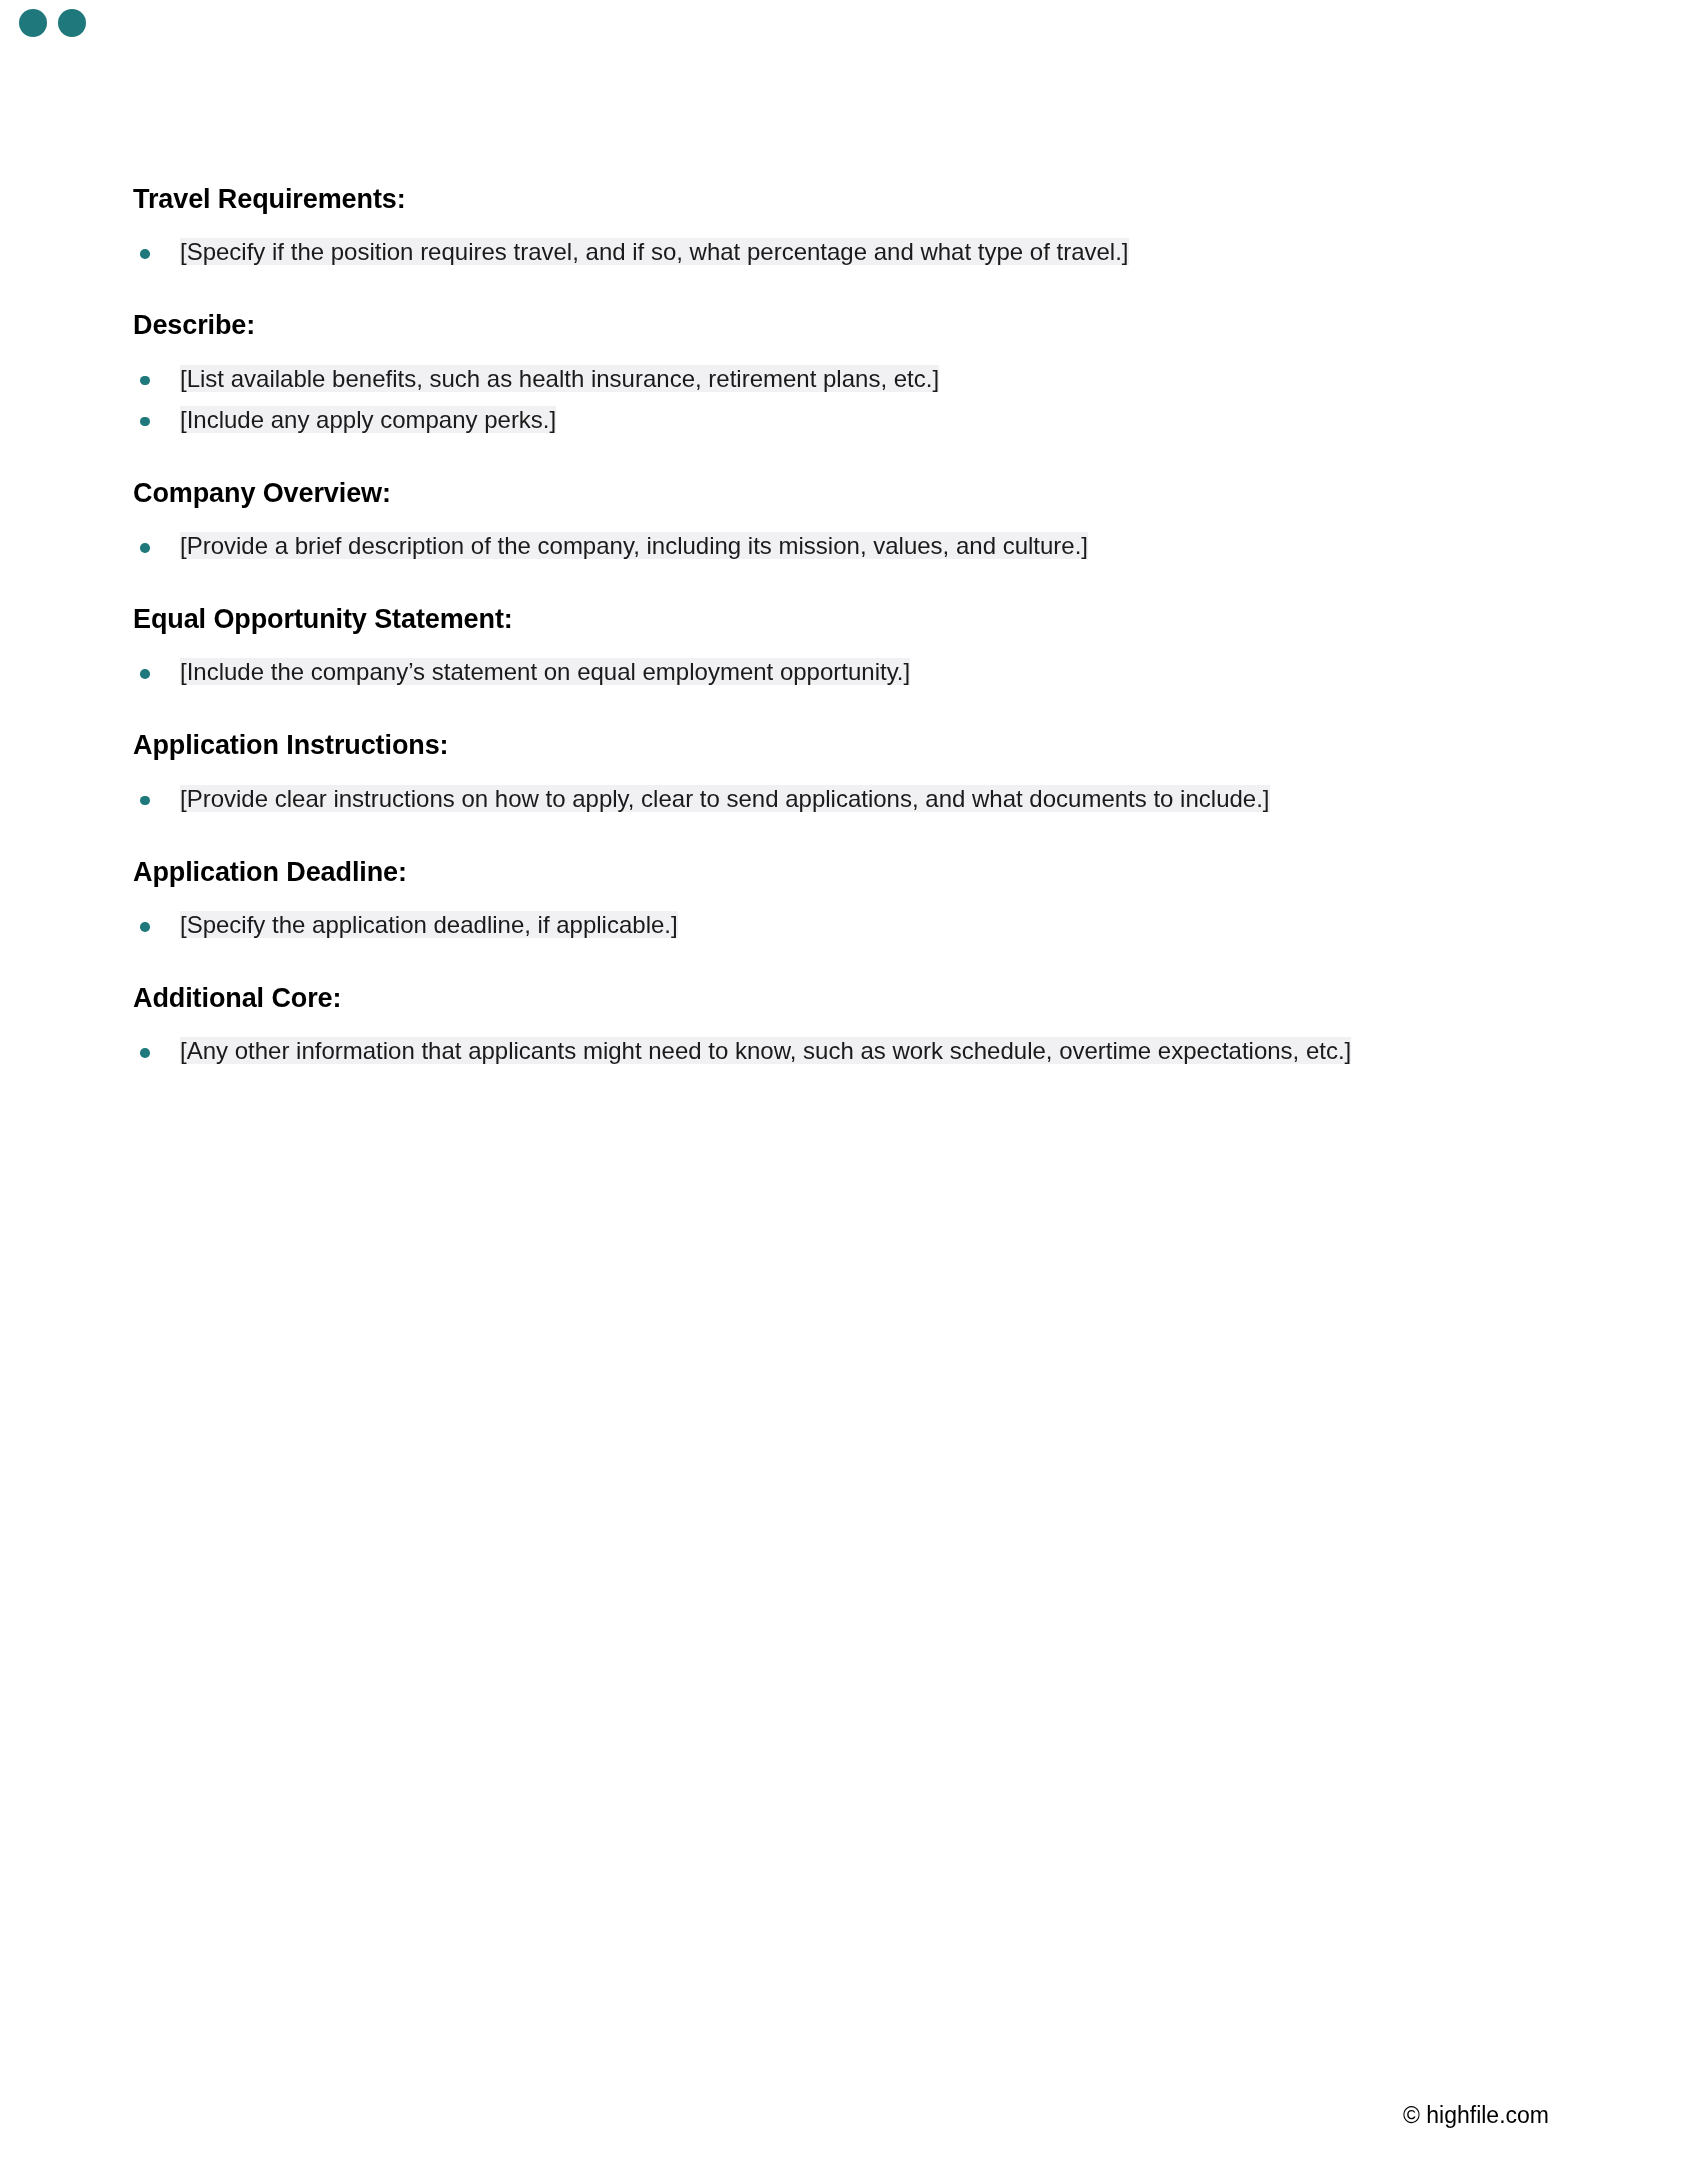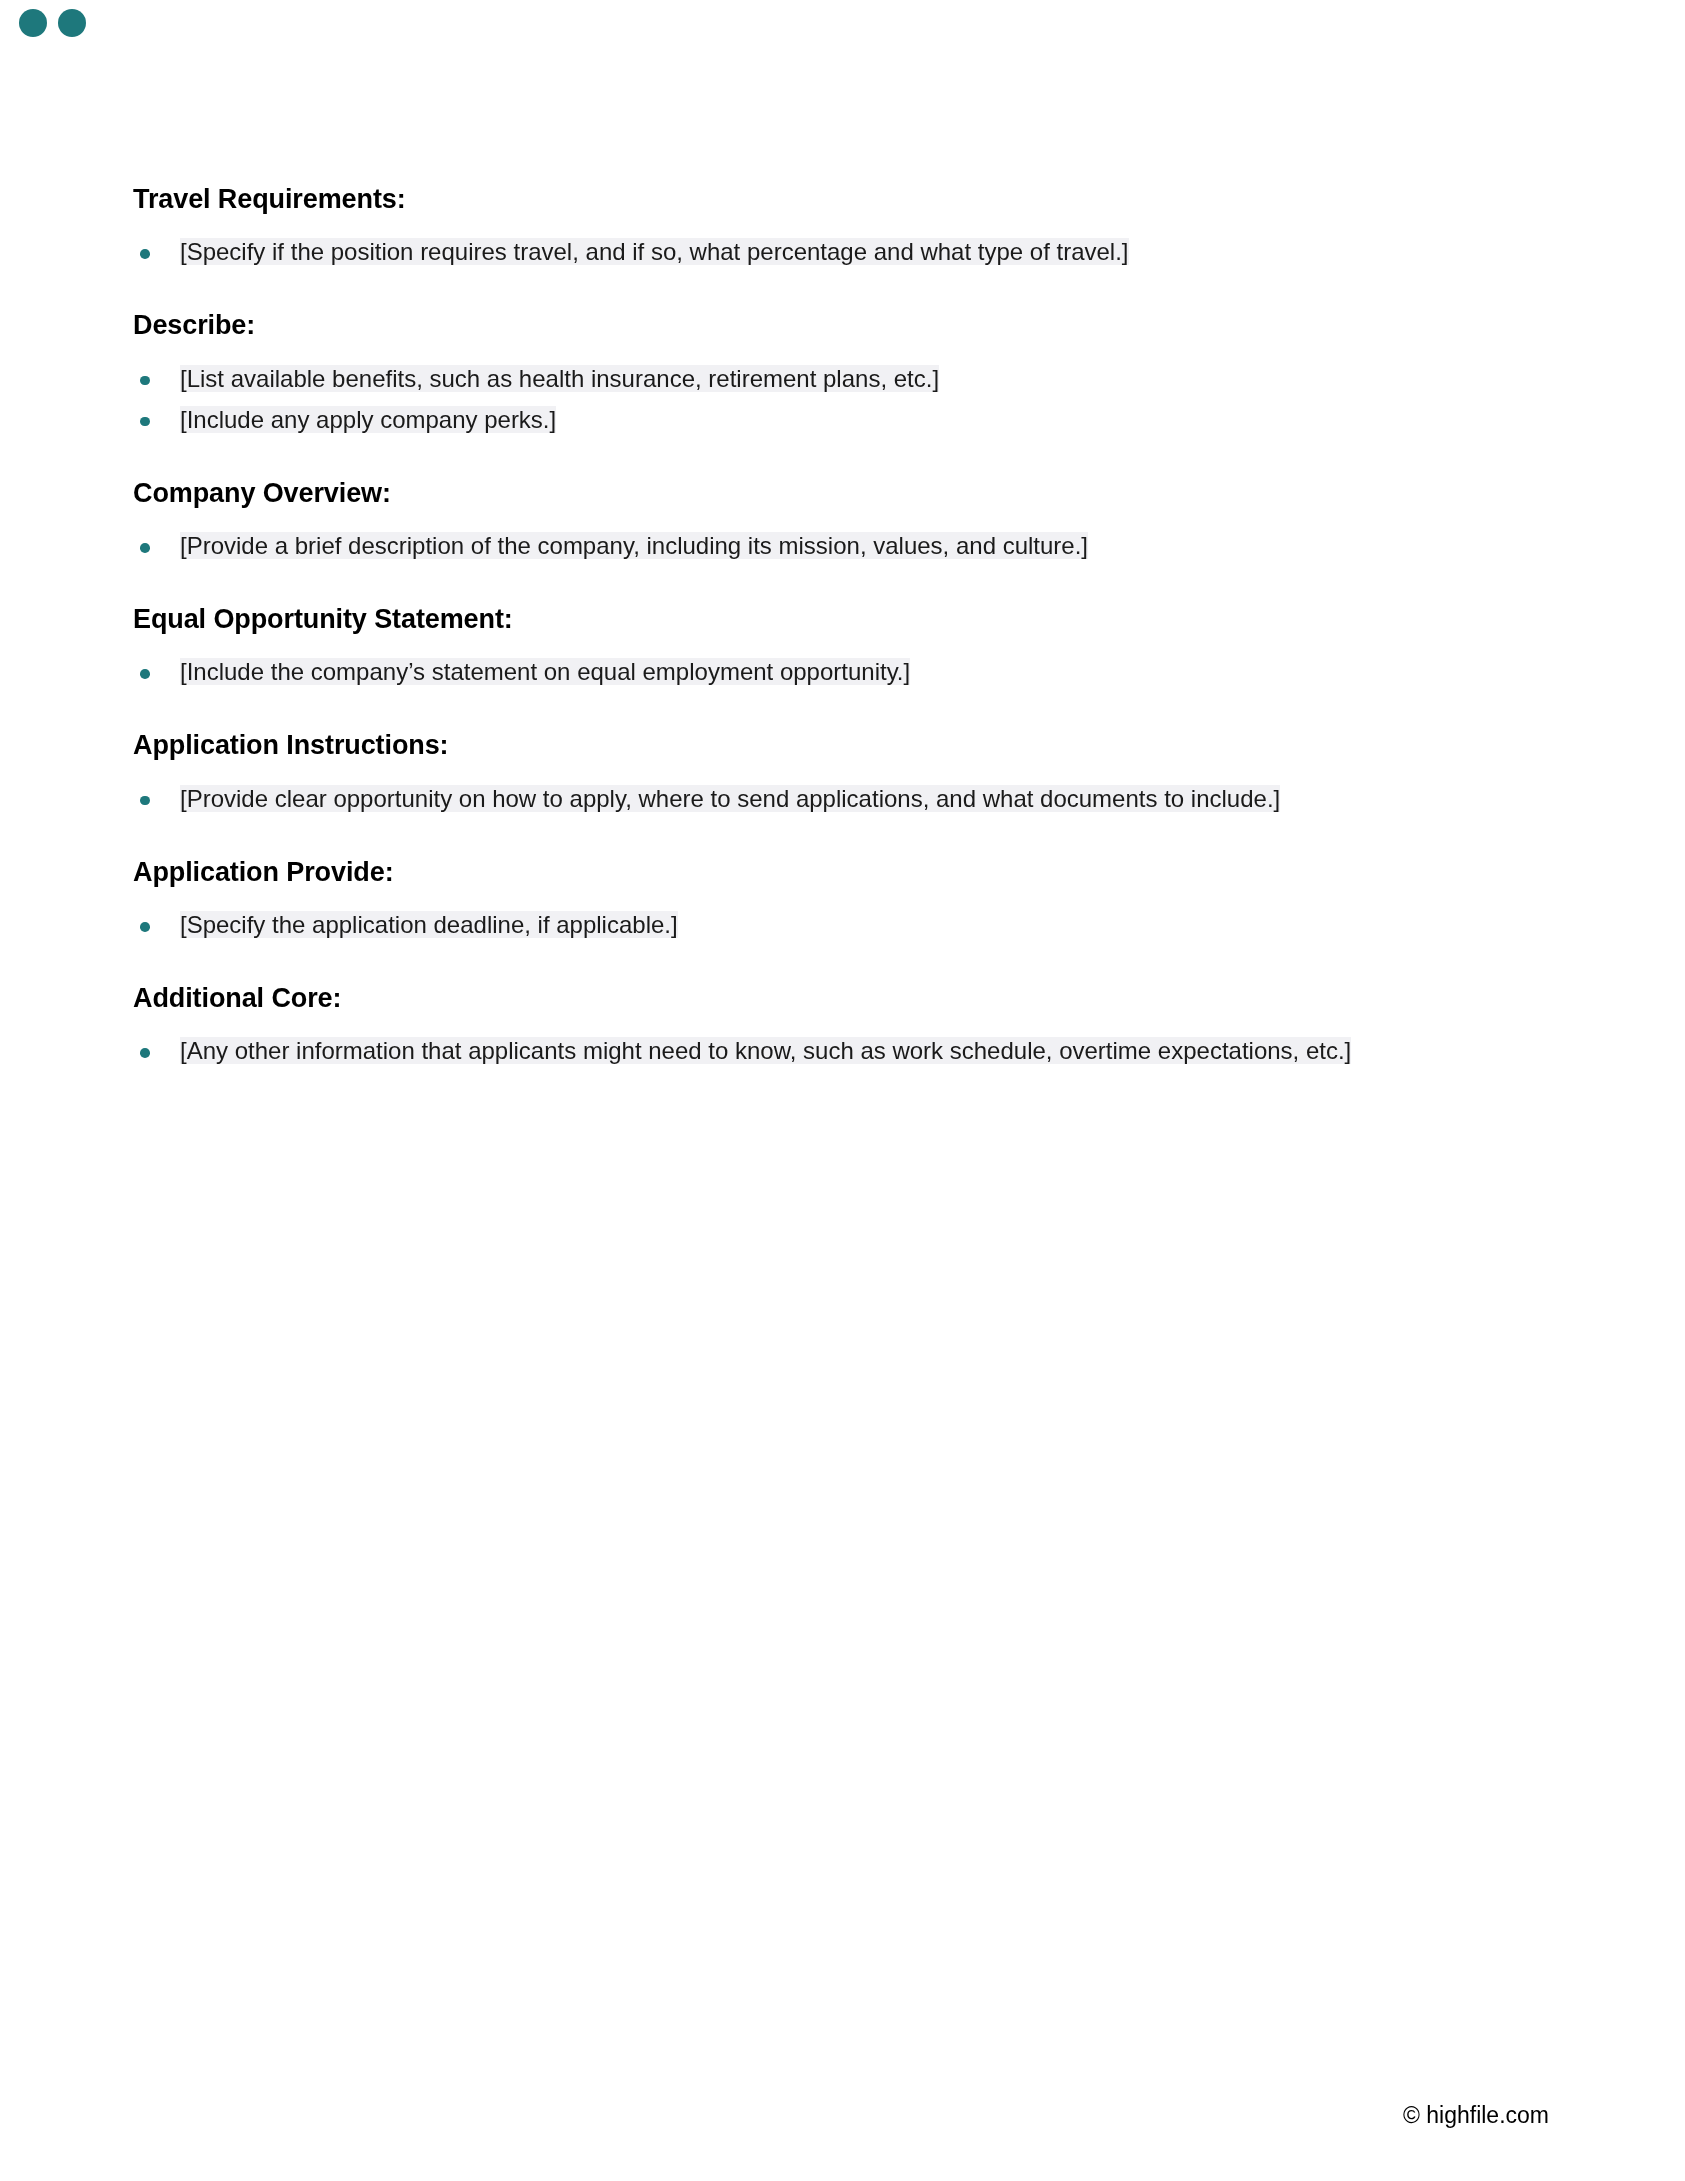--- a/index.html
+++ b/index.html
@@ -143,25 +143,25 @@
     </section>
     <section class="doc-section">
       <h2 class="section-heading">Equal Opportunity Statement:</h2>
       <ul class="bullet-list">
         <li class="bullet-item single-line"><span class="bullet-text">[Include the company’s statement on equal employment opportunity.]</span></li>
       </ul>
     </section>
     <section class="doc-section">
       <h2 class="section-heading">Application Instructions:</h2>
       <ul class="bullet-list">
-        <li class="bullet-item single-line"><span class="bullet-text">[Provide clear opportunity on how to apply, where to send applications, and what documents to include.]</span></li>
+        <li class="bullet-item single-line"><span class="bullet-text">[Provide clear instructions on how to apply, clear to send applications, and what documents to include.]</span></li>
       </ul>
     </section>
     <section class="doc-section">
-      <h2 class="section-heading">Application Provide:</h2>
+      <h2 class="section-heading">Application Deadline:</h2>
       <ul class="bullet-list">
         <li class="bullet-item single-line"><span class="bullet-text">[Specify the application deadline, if applicable.]</span></li>
       </ul>
     </section>
     <section class="doc-section">
       <h2 class="section-heading">Additional Core:</h2>
       <ul class="bullet-list">
         <li class="bullet-item single-line"><span class="bullet-text">[Any other information that applicants might need to know, such as work schedule, overtime expectations, etc.]</span></li>
       </ul>
     </section>

